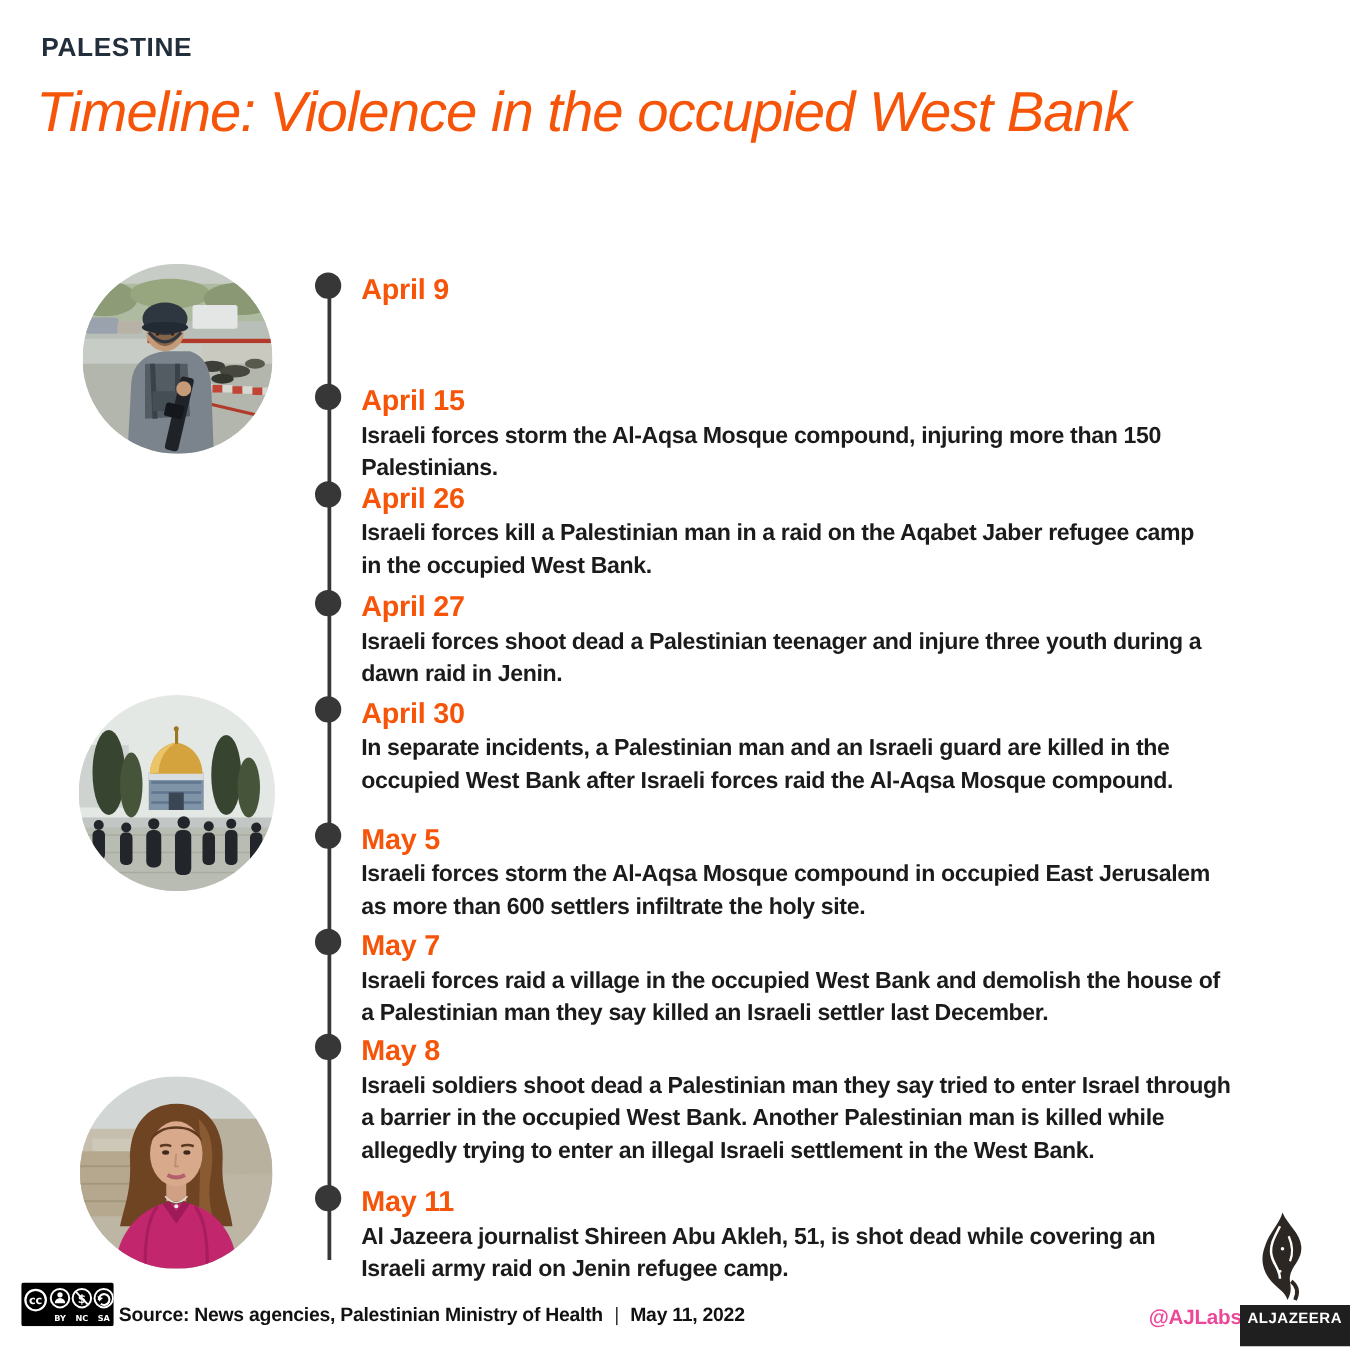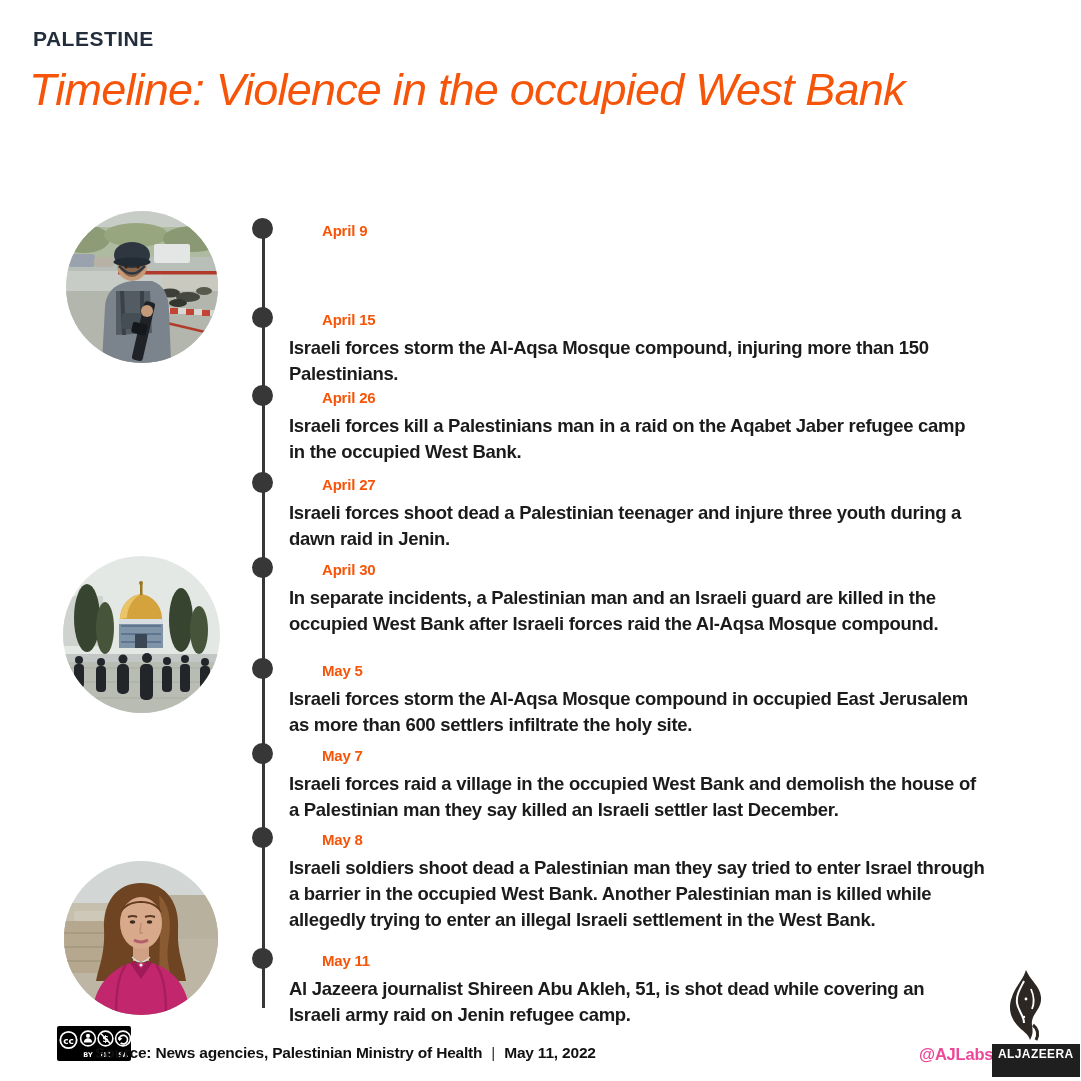--- a/index.html
+++ b/index.html
@@ -44,33 +44,32 @@
   .tl-line{
     position:absolute;left:11.5px;top:15px;width:3px;height:780px;
     background:var(--timeline);
   }
   .entry{position:absolute;left:0;right:0;padding-left:39px;}
   .dot{
     position:absolute;left:2px;top:-1px;width:21px;height:21px;border-radius:50%;
     background:var(--timeline);
   }
   .date{
-    font-size:15px;font-weight:700;letter-spacing:-.2px;line-height:24px;
+    font-size:23px;font-weight:700;letter-spacing:-.2px;line-height:24px;
     color:var(--accent);
-    margin-left:33px;
   }
   .body{
     margin-top:3px;
     font-size:18.5px;font-weight:700;letter-spacing:-.3px;line-height:26px;
     color:var(--text);white-space:pre-line;
   }
   .e1{top:6px}.e2{top:95px}.e3{top:173px}.e4{top:260px}.e5{top:345px}
   .e6{top:446px}.e7{top:531px}.e8{top:615px}.e9{top:736px}
   
-  .cc-badge{position:absolute;left:17px;top:1026px;width:74px;height:35px;margin-left:40px;}
+  .cc-badge{position:absolute;left:17px;top:1026px;width:74px;height:35px;}
   .cc-badge svg{display:block;width:100%;height:100%;}
   .source-line{
     position:absolute;left:95px;top:1044px;
     font-size:15.5px;font-weight:700;letter-spacing:-.2px;color:#111;
   }
   .source-line .pipe{margin:0 9px;font-weight:400;color:#333;}
   .handle{
     position:absolute;left:919px;top:1045px;
     font-size:16.5px;font-weight:700;letter-spacing:-.2px;color:#ec4899;
   }
@@ -213,21 +212,21 @@
     </div>
     <div class="entry e2">
       <span class="dot"></span>
       <h2 class="date">April 15</h2>
       <p class="body">Israeli forces storm the Al-Aqsa Mosque compound, injuring more than 150
 Palestinians.</p>
     </div>
     <div class="entry e3">
       <span class="dot"></span>
       <h2 class="date">April 26</h2>
-      <p class="body">Israeli forces kill a Palestinians man in a raid on the Aqabet Jaber refugee camp
+      <p class="body">Israeli forces kill a Palestinian man in a raid on the Aqabet Jaber refugee camp
 in the occupied West Bank.</p>
     </div>
     <div class="entry e4">
       <span class="dot"></span>
       <h2 class="date">April 27</h2>
       <p class="body">Israeli forces shoot dead a Palestinian teenager and injure three youth during a
 dawn raid in Jenin.</p>
     </div>
     <div class="entry e5">
       <span class="dot"></span>

